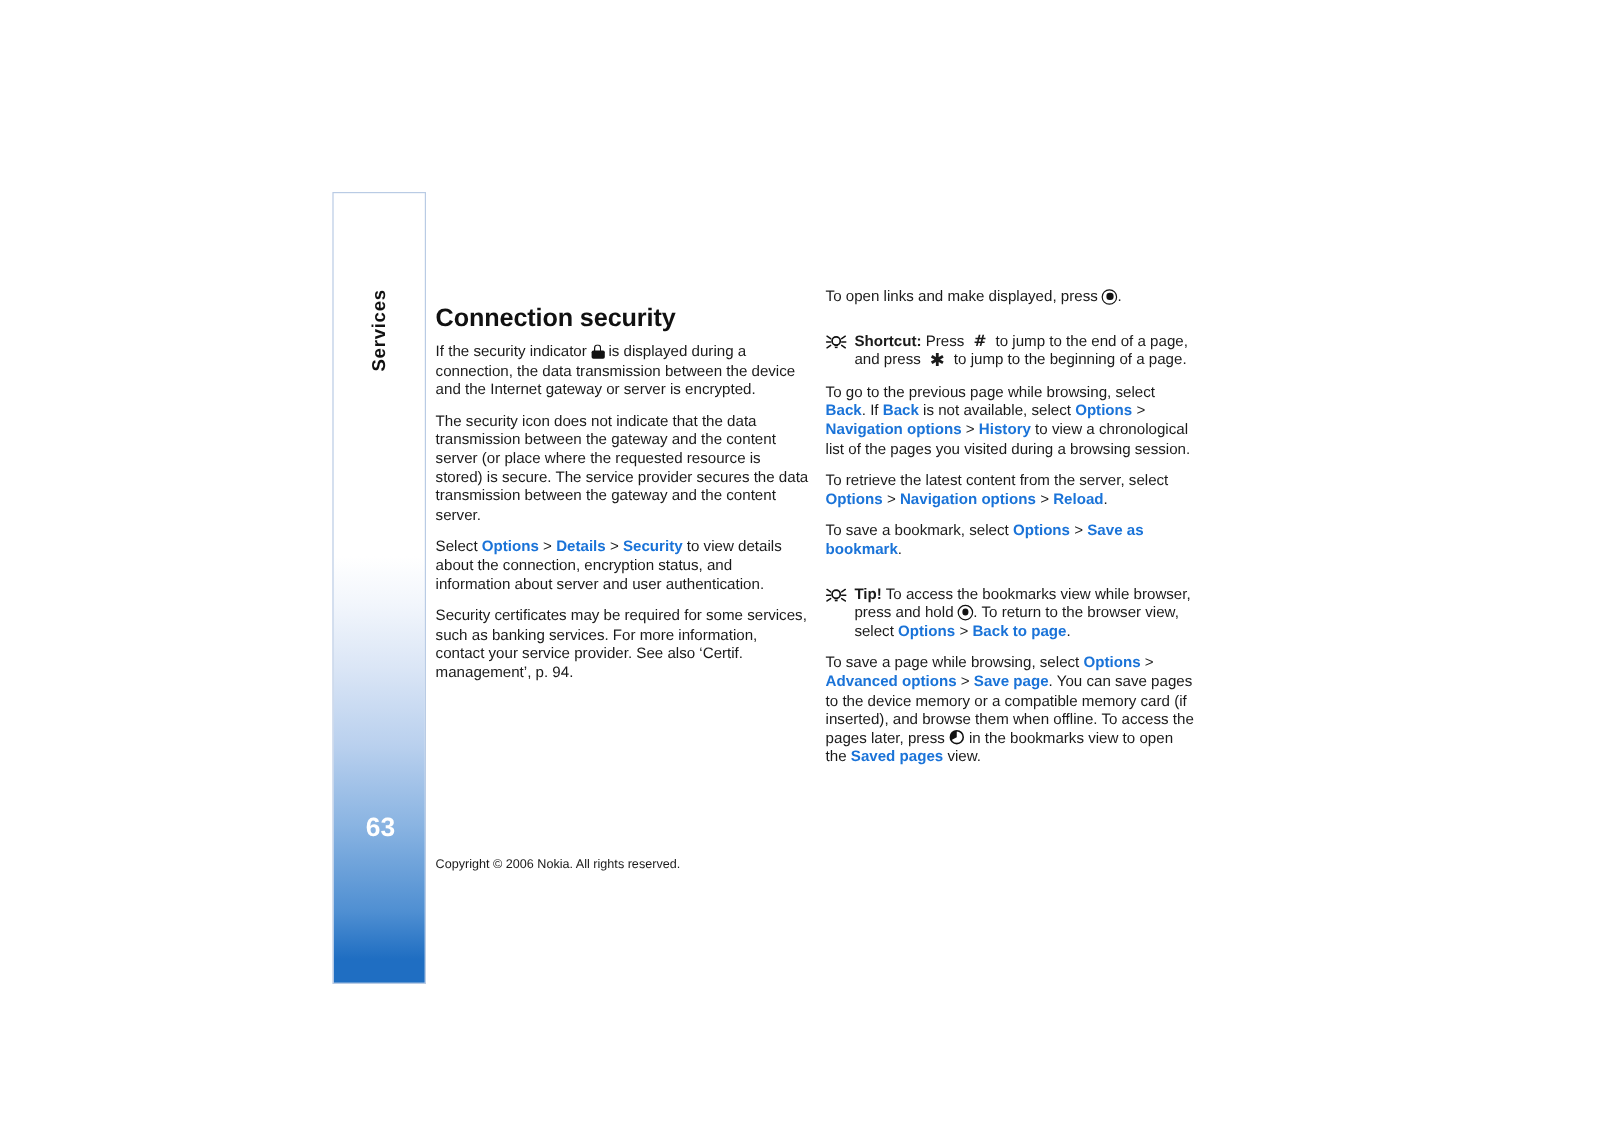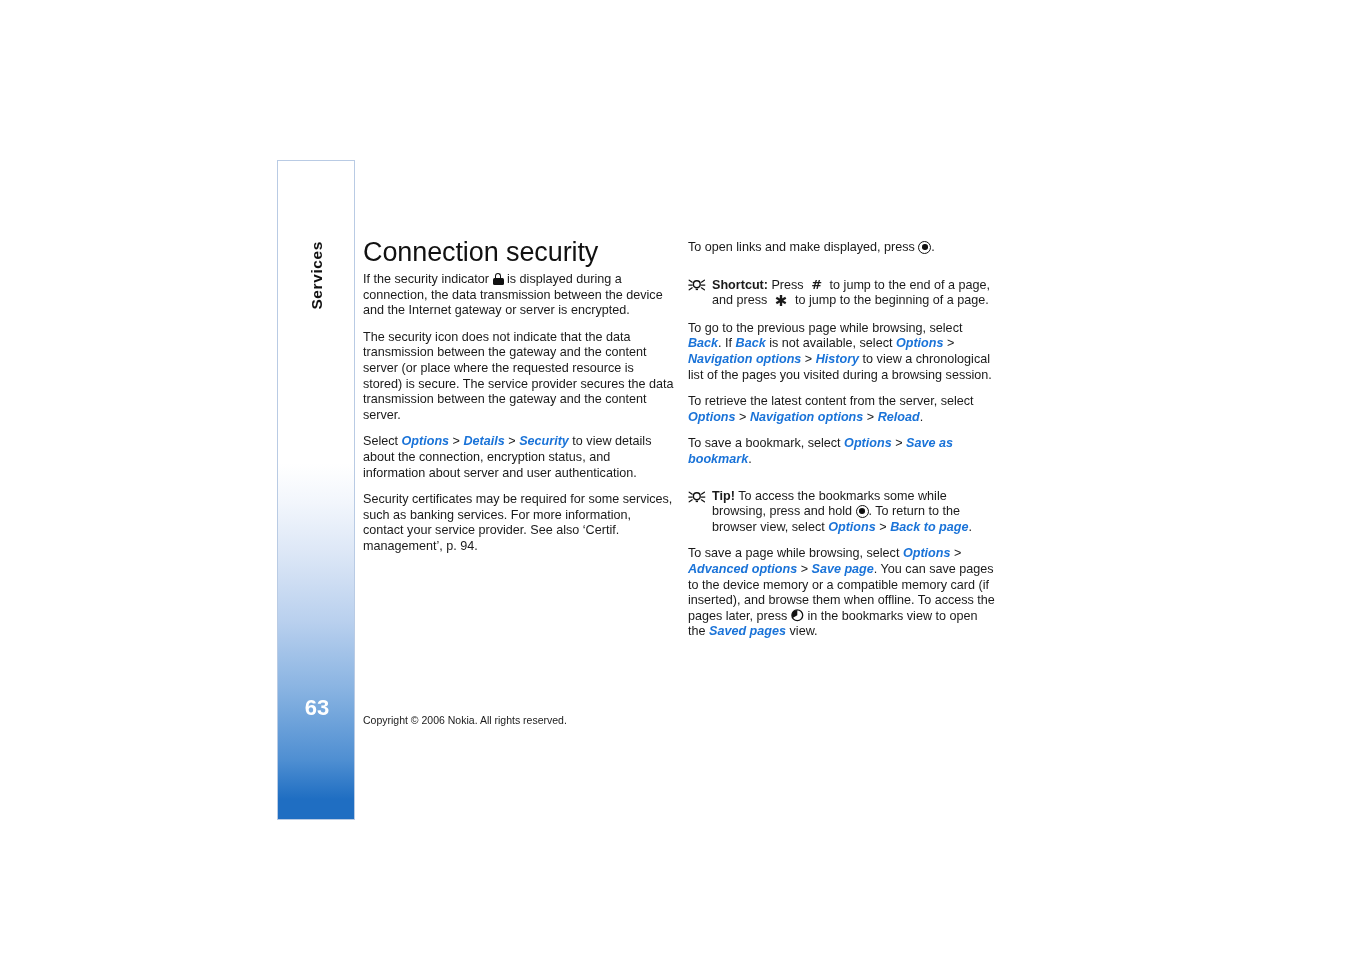--- a/index.html
+++ b/index.html
@@ -58,57 +58,56 @@
     transform: rotate(180deg);
     font-size: 15.5px;
     font-weight: bold;
     letter-spacing: 0.6px;
     color: #111111;
     margin-top: 80px;
   }
   .page-number {
     position: absolute;
     left: 0;
-    bottom: 98px;
+    bottom: 116px;
     width: 78px;
     text-align: center;
     font-size: 22px;
     font-weight: bold;
     color: #ffffff;
   }
 
   
   .col {
     position: absolute;
     top: 240px;
     font-size: 12.6px;
     line-height: 15.6px;
     color: #1a1a1a;
   }
   .col-left  { left: 363px;  width: 312px; }
   .col-right { left: 688px;  width: 308px; }
 
   h1.chapter-heading {
-    font-size: 27px;
-    font-weight: normal;
-    margin: 0 0 8px 0;
+    font-size: 21px;
+    font-weight: bold;
+    margin: 14px 0 8px 0;
     line-height: 24px;
     letter-spacing: -0.1px;
     color: #111111;
   }
   h1.chapter-heading.spaced { margin-top: 28px; }
 
   p {
     margin: 0 0 11px 0;
   }
 
   .link {
     color: #1a73d8;
     font-weight: bold;
-    font-style: italic;
   }
   .gt {
     color: #1a1a1a;
     font-weight: normal;
   }
 
   
   .note {
     position: relative;
     padding-left: 24px;
@@ -277,21 +276,21 @@
             <line x1="1.2" y1="11.8" x2="4.2" y2="9.8"></line>
             <line x1="16.4" y1="2.2" x2="13.4" y2="4.2"></line>
             <line x1="16.8" y1="7.0" x2="13.4" y2="7.0"></line>
             <line x1="16.4" y1="11.8" x2="13.4" y2="9.8"></line>
           </g>
           <circle cx="8.8" cy="6.2" r="3.4" fill="none" stroke="#111" stroke-width="1.4"></circle>
           <rect x="7.4" y="9.3" width="2.9" height="1.2" fill="#111"></rect>
           <rect x="7.7" y="11.0" width="2.3" height="1.1" fill="#111"></rect>
         </svg>
       </span>
-      <span class="note-body"><span class="note-label">Tip!</span><span> To access the bookmarks some while browsing, press and hold </span><span class="icon-inline icon-navikey"></span><span>. To return to the browser view, select </span><span class="link">Options</span><span class="gt"> &gt; </span><span class="link">Back to page</span><span>.</span></span>
+      <span class="note-body"><span class="note-label">Tip!</span><span> To access the bookmarks view while browser, press and hold </span><span class="icon-inline icon-navikey"></span><span>. To return to the browser view, select </span><span class="link">Options</span><span class="gt"> &gt; </span><span class="link">Back to page</span><span>.</span></span>
     </div>
 
     <p><span>To save a page while browsing, select </span><span class="link">Options</span><span class="gt"> &gt; </span><span class="link">Advanced options</span><span class="gt"> &gt; </span><span class="link">Save page</span><span>. You can save pages to the device memory or a compatible memory card (if inserted), and browse them when offline. To access the pages later, press </span><span class="icon-inline icon-scrollleft">
       <svg width="13" height="13" viewBox="0 0 13 13">
         <circle cx="6.3" cy="6.3" r="5.4" fill="none" stroke="#111" stroke-width="1.3"></circle>
         <path d="M6.3 6.3 L6.3 1.0 A5.3 5.3 0 0 0 1.6 8.9 Z" fill="#111"></path>
       </svg>
     </span><span> in the bookmarks view to open the </span><span class="link">Saved pages</span><span> view.</span></p>
 
 

